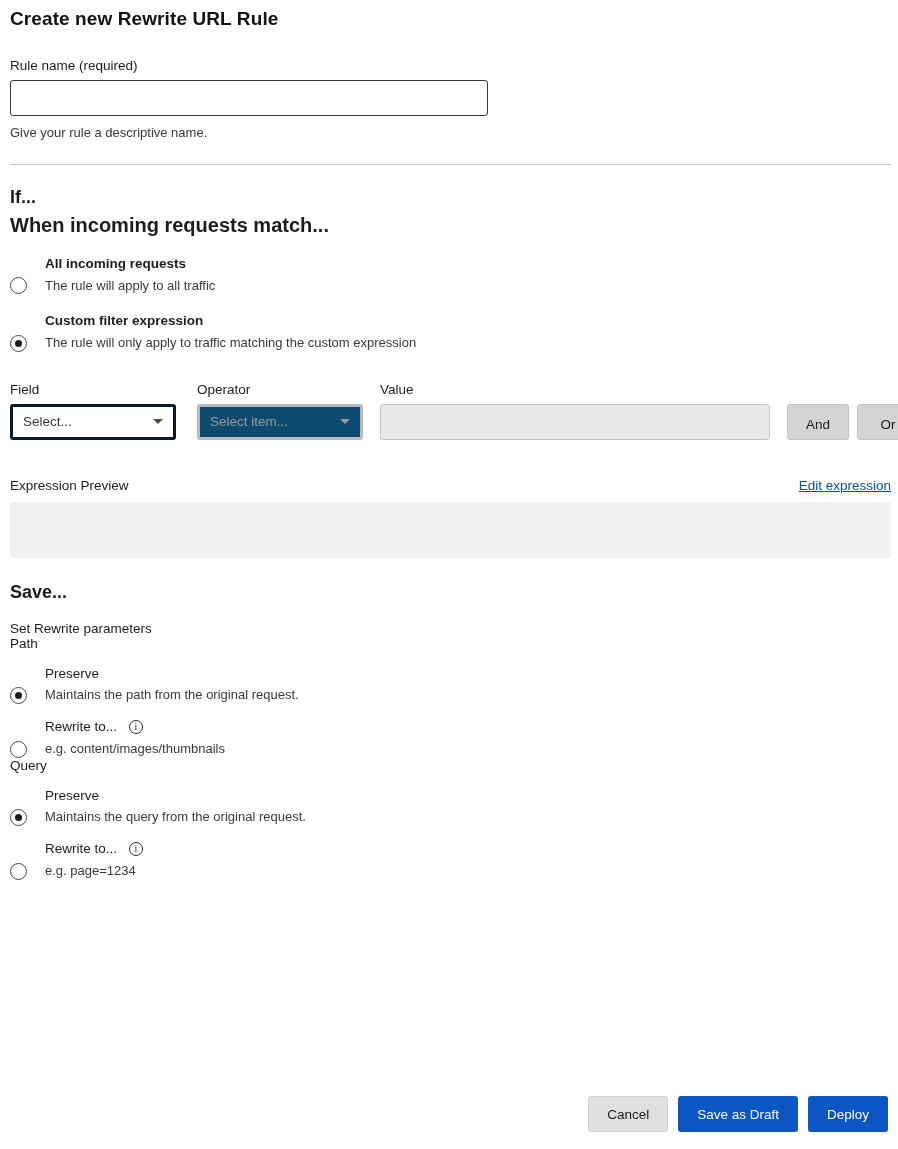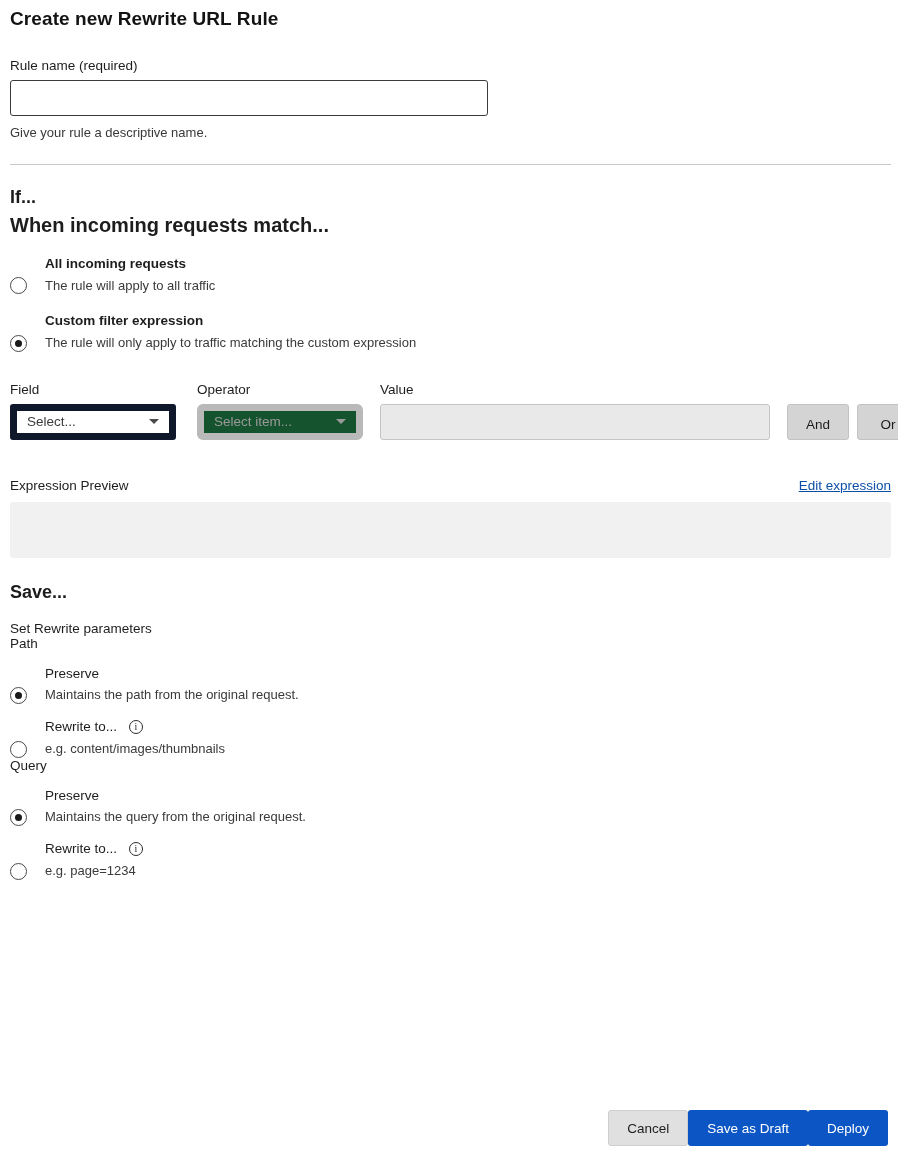--- a/index.html
+++ b/index.html
@@ -114,37 +114,36 @@
     margin-top: 30px;
     gap: 8px;
   }
   .col-label {
     font-size: 13.5px;
     color: #1d1d1d;
     margin-bottom: 7px;
   }
   .select-box {
     height: 36px;
-    border: 7px solid #0f172a;
+    border: 3px solid #0f172a;
     border-radius: 3px;
     background: #fff;
     display: flex;
     align-items: center;
     padding: 0 10px;
     font-size: 13.5px;
     color: #3a3a3a;
     justify-content: space-between;
     cursor: pointer;
   }
   .select-box.disabled {
-    background: #14532d;
+    background: #0c4a6e;
     border-color: #b9b9b9;
     color: #9a9a9a;
     cursor: default;
-    border-radius: 6px;
   }
   .caret {
     width: 0; height: 0;
     border-left: 5px solid transparent;
     border-right: 5px solid transparent;
     border-top: 5px solid #4a4a4a;
     margin-left: 8px;
   }
   .select-box.disabled .caret { border-top-color: #9a9a9a; }
   .value-input {
@@ -216,22 +215,23 @@
     line-height: 1;
     margin-left: 8px;
     color: #2b2b2b;
     font-family: "Liberation Serif", serif;
     vertical-align: 1px;
     cursor: pointer;
   }
   .footer {
     position: absolute;
     right: 10px;
-    bottom: 3px;
-    display: flex;
+    bottom: 17px;
+    display: flex;
+    gap: 10px;
   }
   .btn {
     height: 36px;
     border-radius: 3px;
     font-size: 13.5px;
     font-family: "Liberation Sans", sans-serif;
     cursor: pointer;
     padding: 0 18px;
     border: 1px solid transparent;
   }

